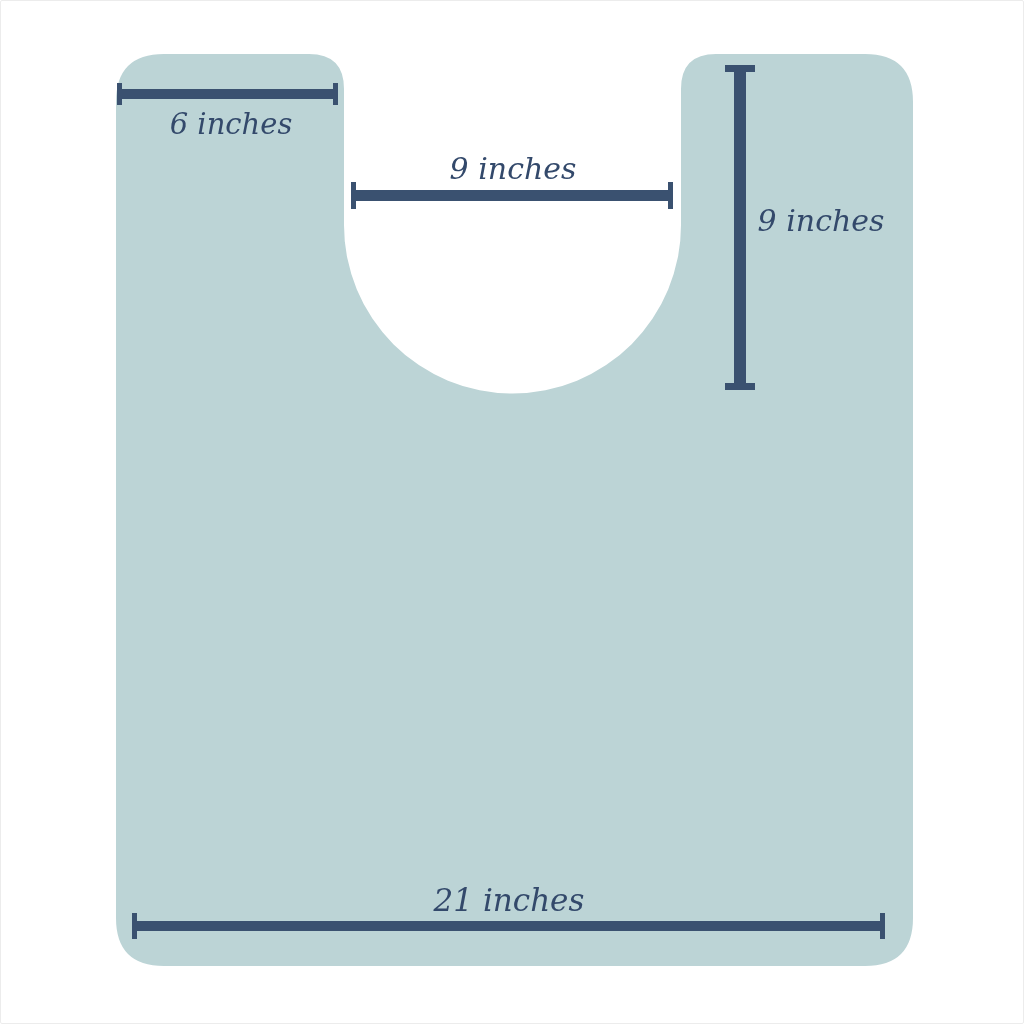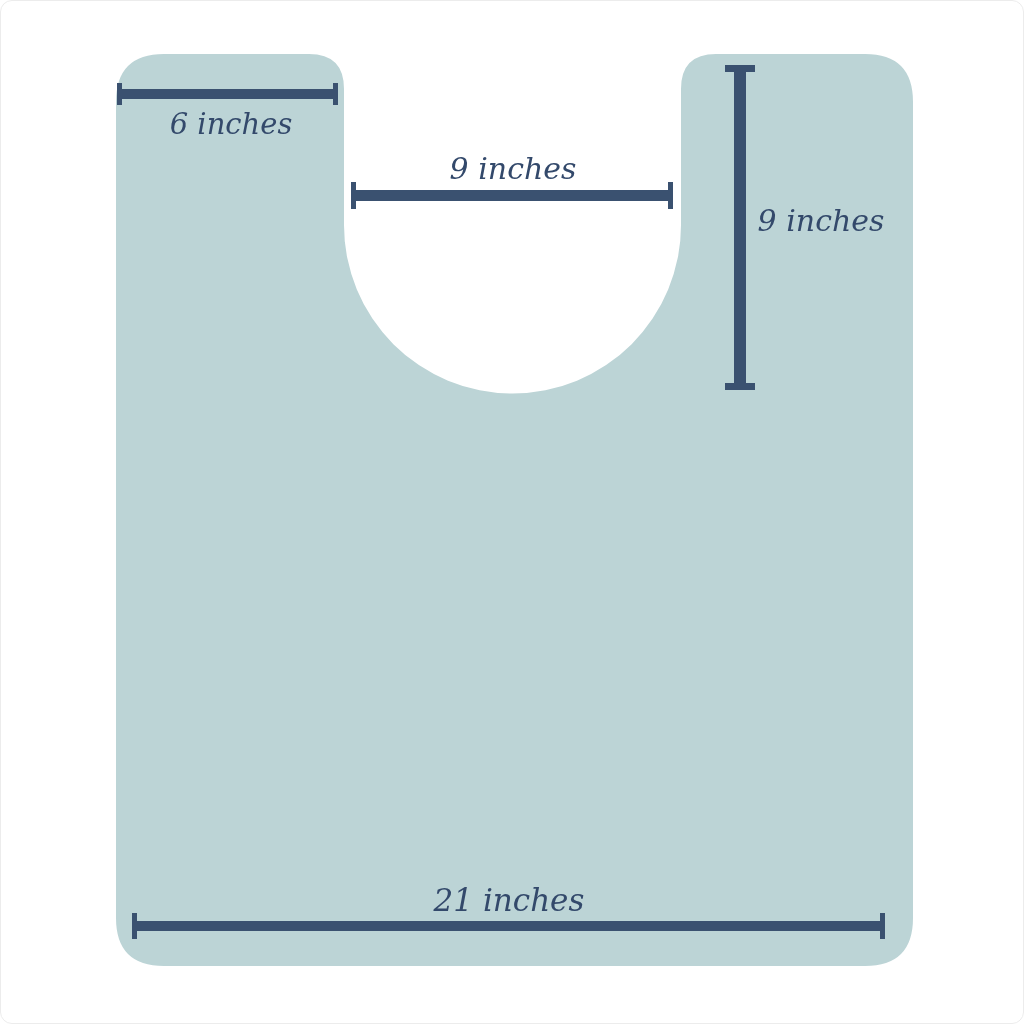--- a/index.html
+++ b/index.html
@@ -7,21 +7,21 @@
     padding: 0;
     background: #ffffff;
     font-family: "DejaVu Serif", serif;
   }
   .canvas {
     position: relative;
     width: 1024px;
     height: 1024px;
     background: #ffffff;
     border: 1px solid #ececec;
-    border-radius: 12px;
+    border-radius: 2px;
     box-sizing: border-box;
     overflow: hidden;
   }
   svg.diagram {
     display: block;
     width: 1024px;
     height: 1024px;
   }
   .dim-label {
     font-family: "DejaVu Serif", serif;

